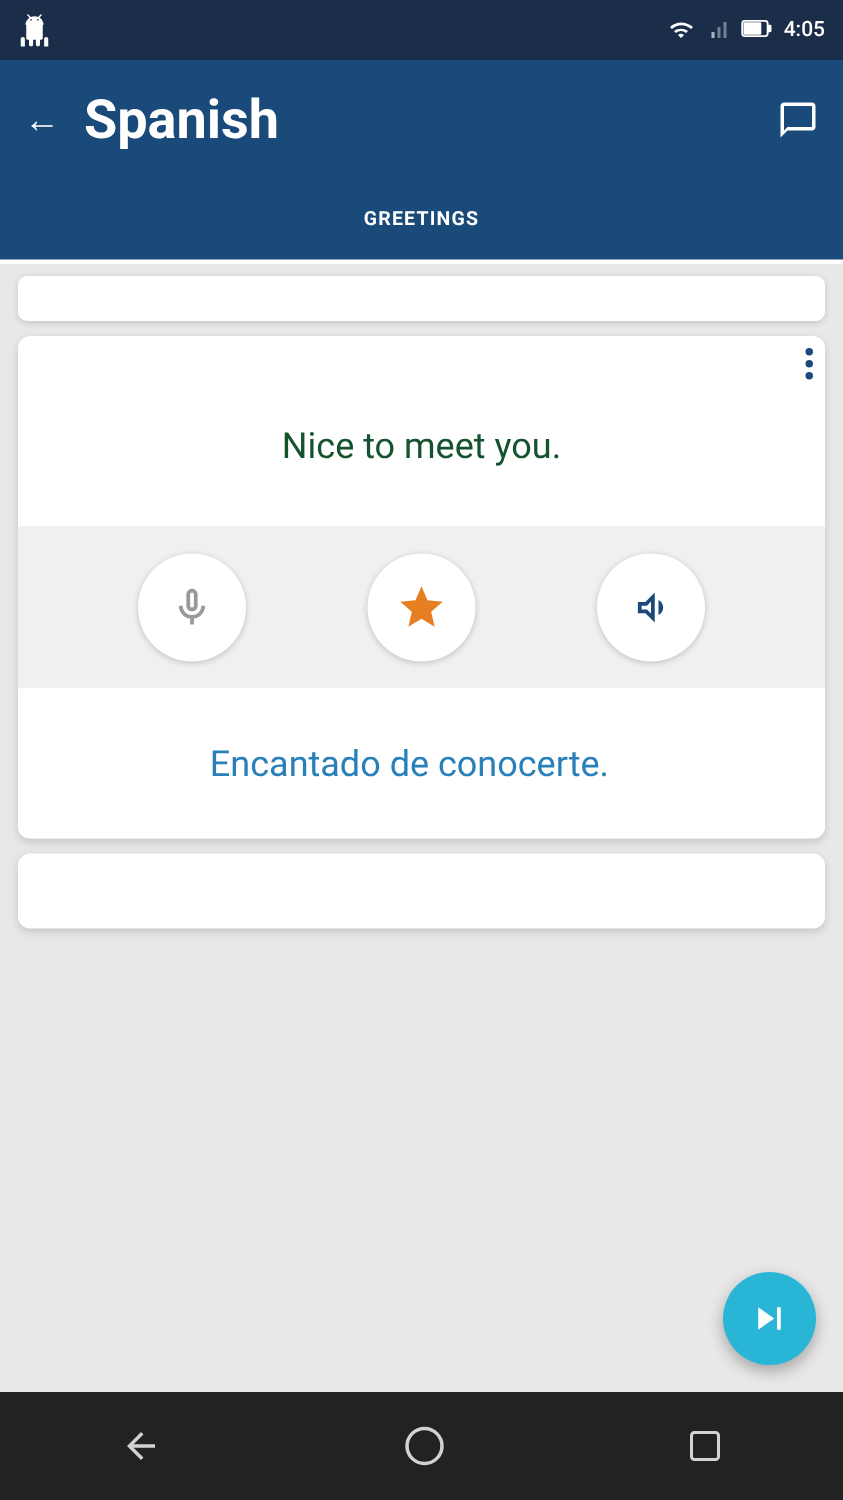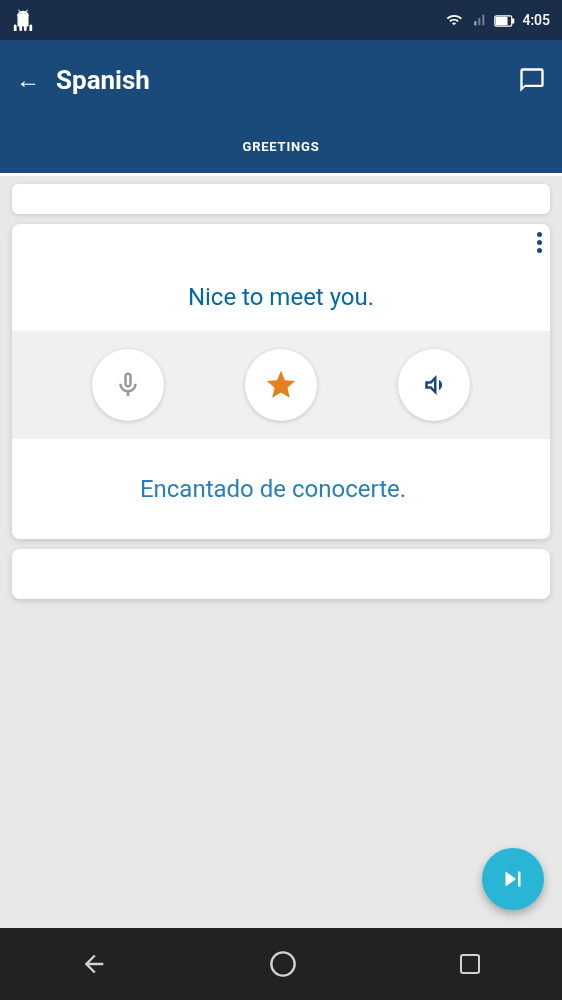--- a/index.html
+++ b/index.html
@@ -28,21 +28,21 @@
       padding: 0 12px;
     }
 
     .status-bar-left {
       display: flex;
       align-items: center;
     }
 
     .status-bar-right {
       display: flex;
-      align-items: flex-end;
+      align-items: flex-start;
       gap: 6px;
       color: white;
       font-size: 14px;
       font-weight: 500;
     }
 
     
     .app-bar {
       width: 100%;
       height: 80px;
@@ -60,21 +60,21 @@
     }
 
     .back-arrow {
       color: white;
       font-size: 24px;
       cursor: pointer;
     }
 
     .app-title {
       color: white;
-      font-size: 26px;
+      font-size: 36px;
       font-weight: bold;
     }
 
     .chat-icon {
       color: white;
       font-size: 24px;
       cursor: pointer;
     }
 
     
@@ -153,24 +153,24 @@
 
     .dot {
       width: 5px;
       height: 5px;
       background: #1a4a7a;
       border-radius: 50%;
     }
 
     .english-phrase {
       text-align: center;
-      color: #0369a1;
+      color: #14532d;
       font-size: 24px;
       font-weight: 400;
-      padding: 30px 20px 20px 20px;
+      padding: 30px 20px 40px 20px;
     }
 
     
     .icons-row {
       background: #f0f0f0;
       display: flex;
       align-items: center;
       justify-content: space-around;
       padding: 18px 40px;
     }

